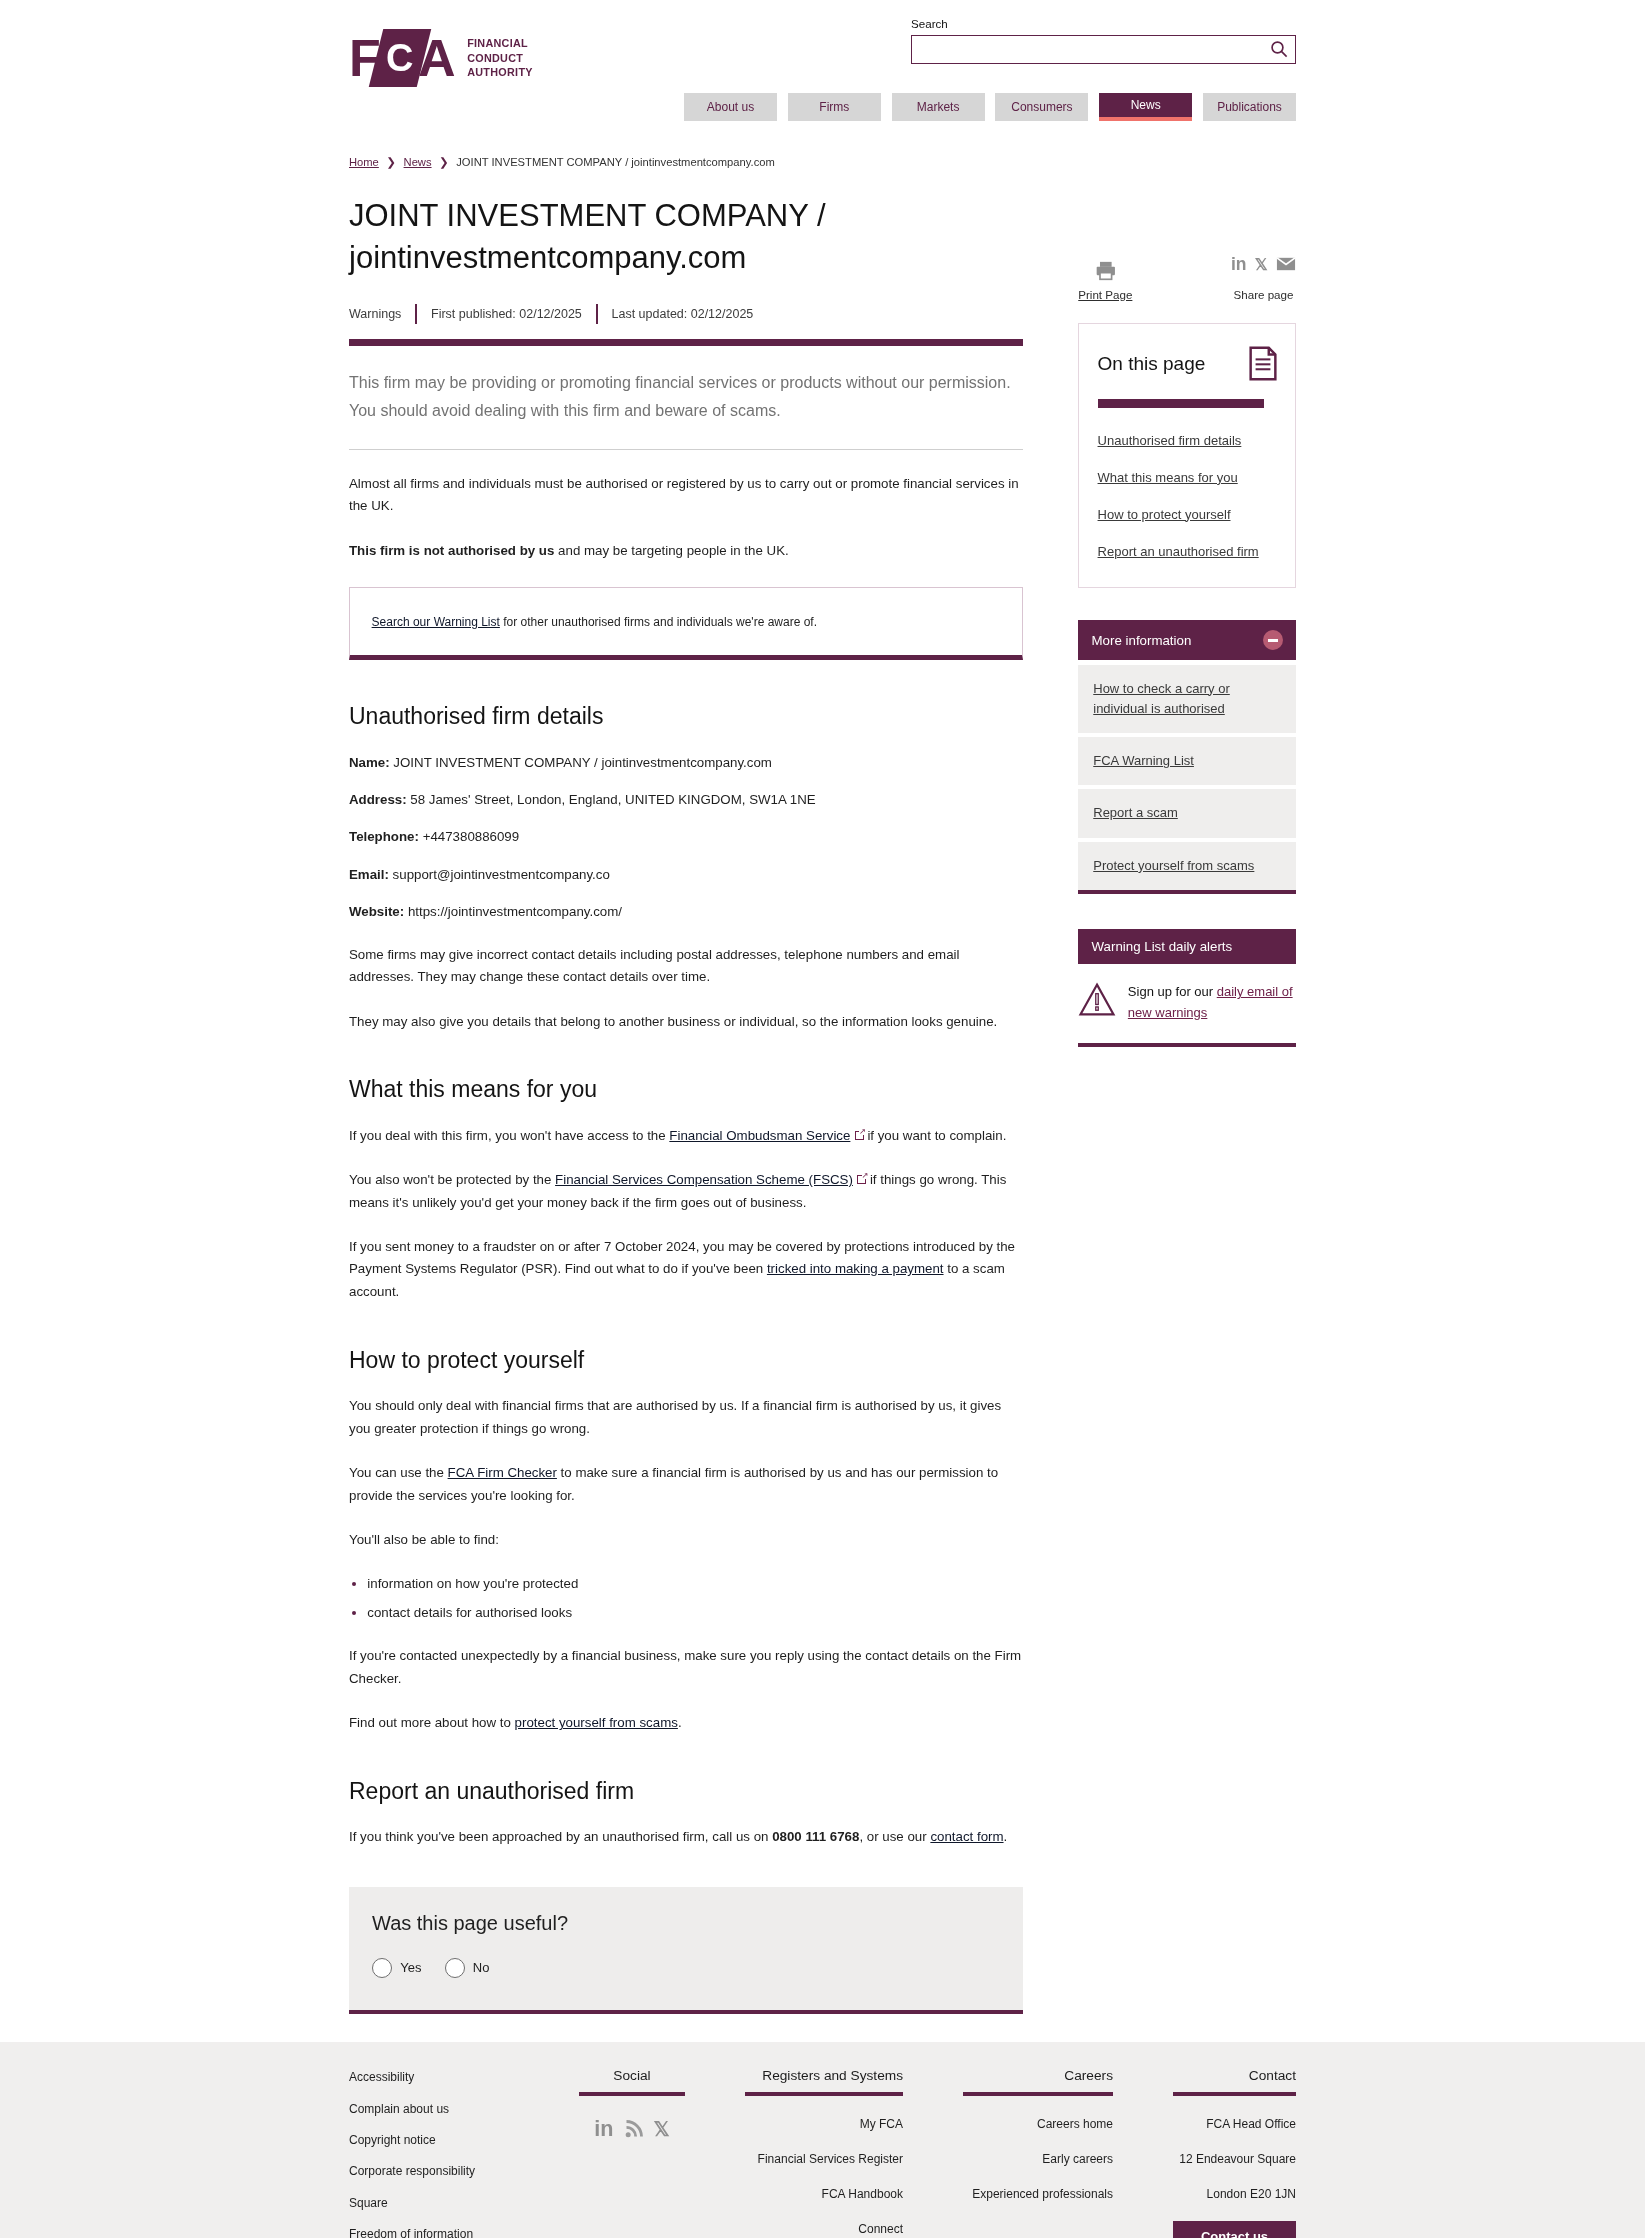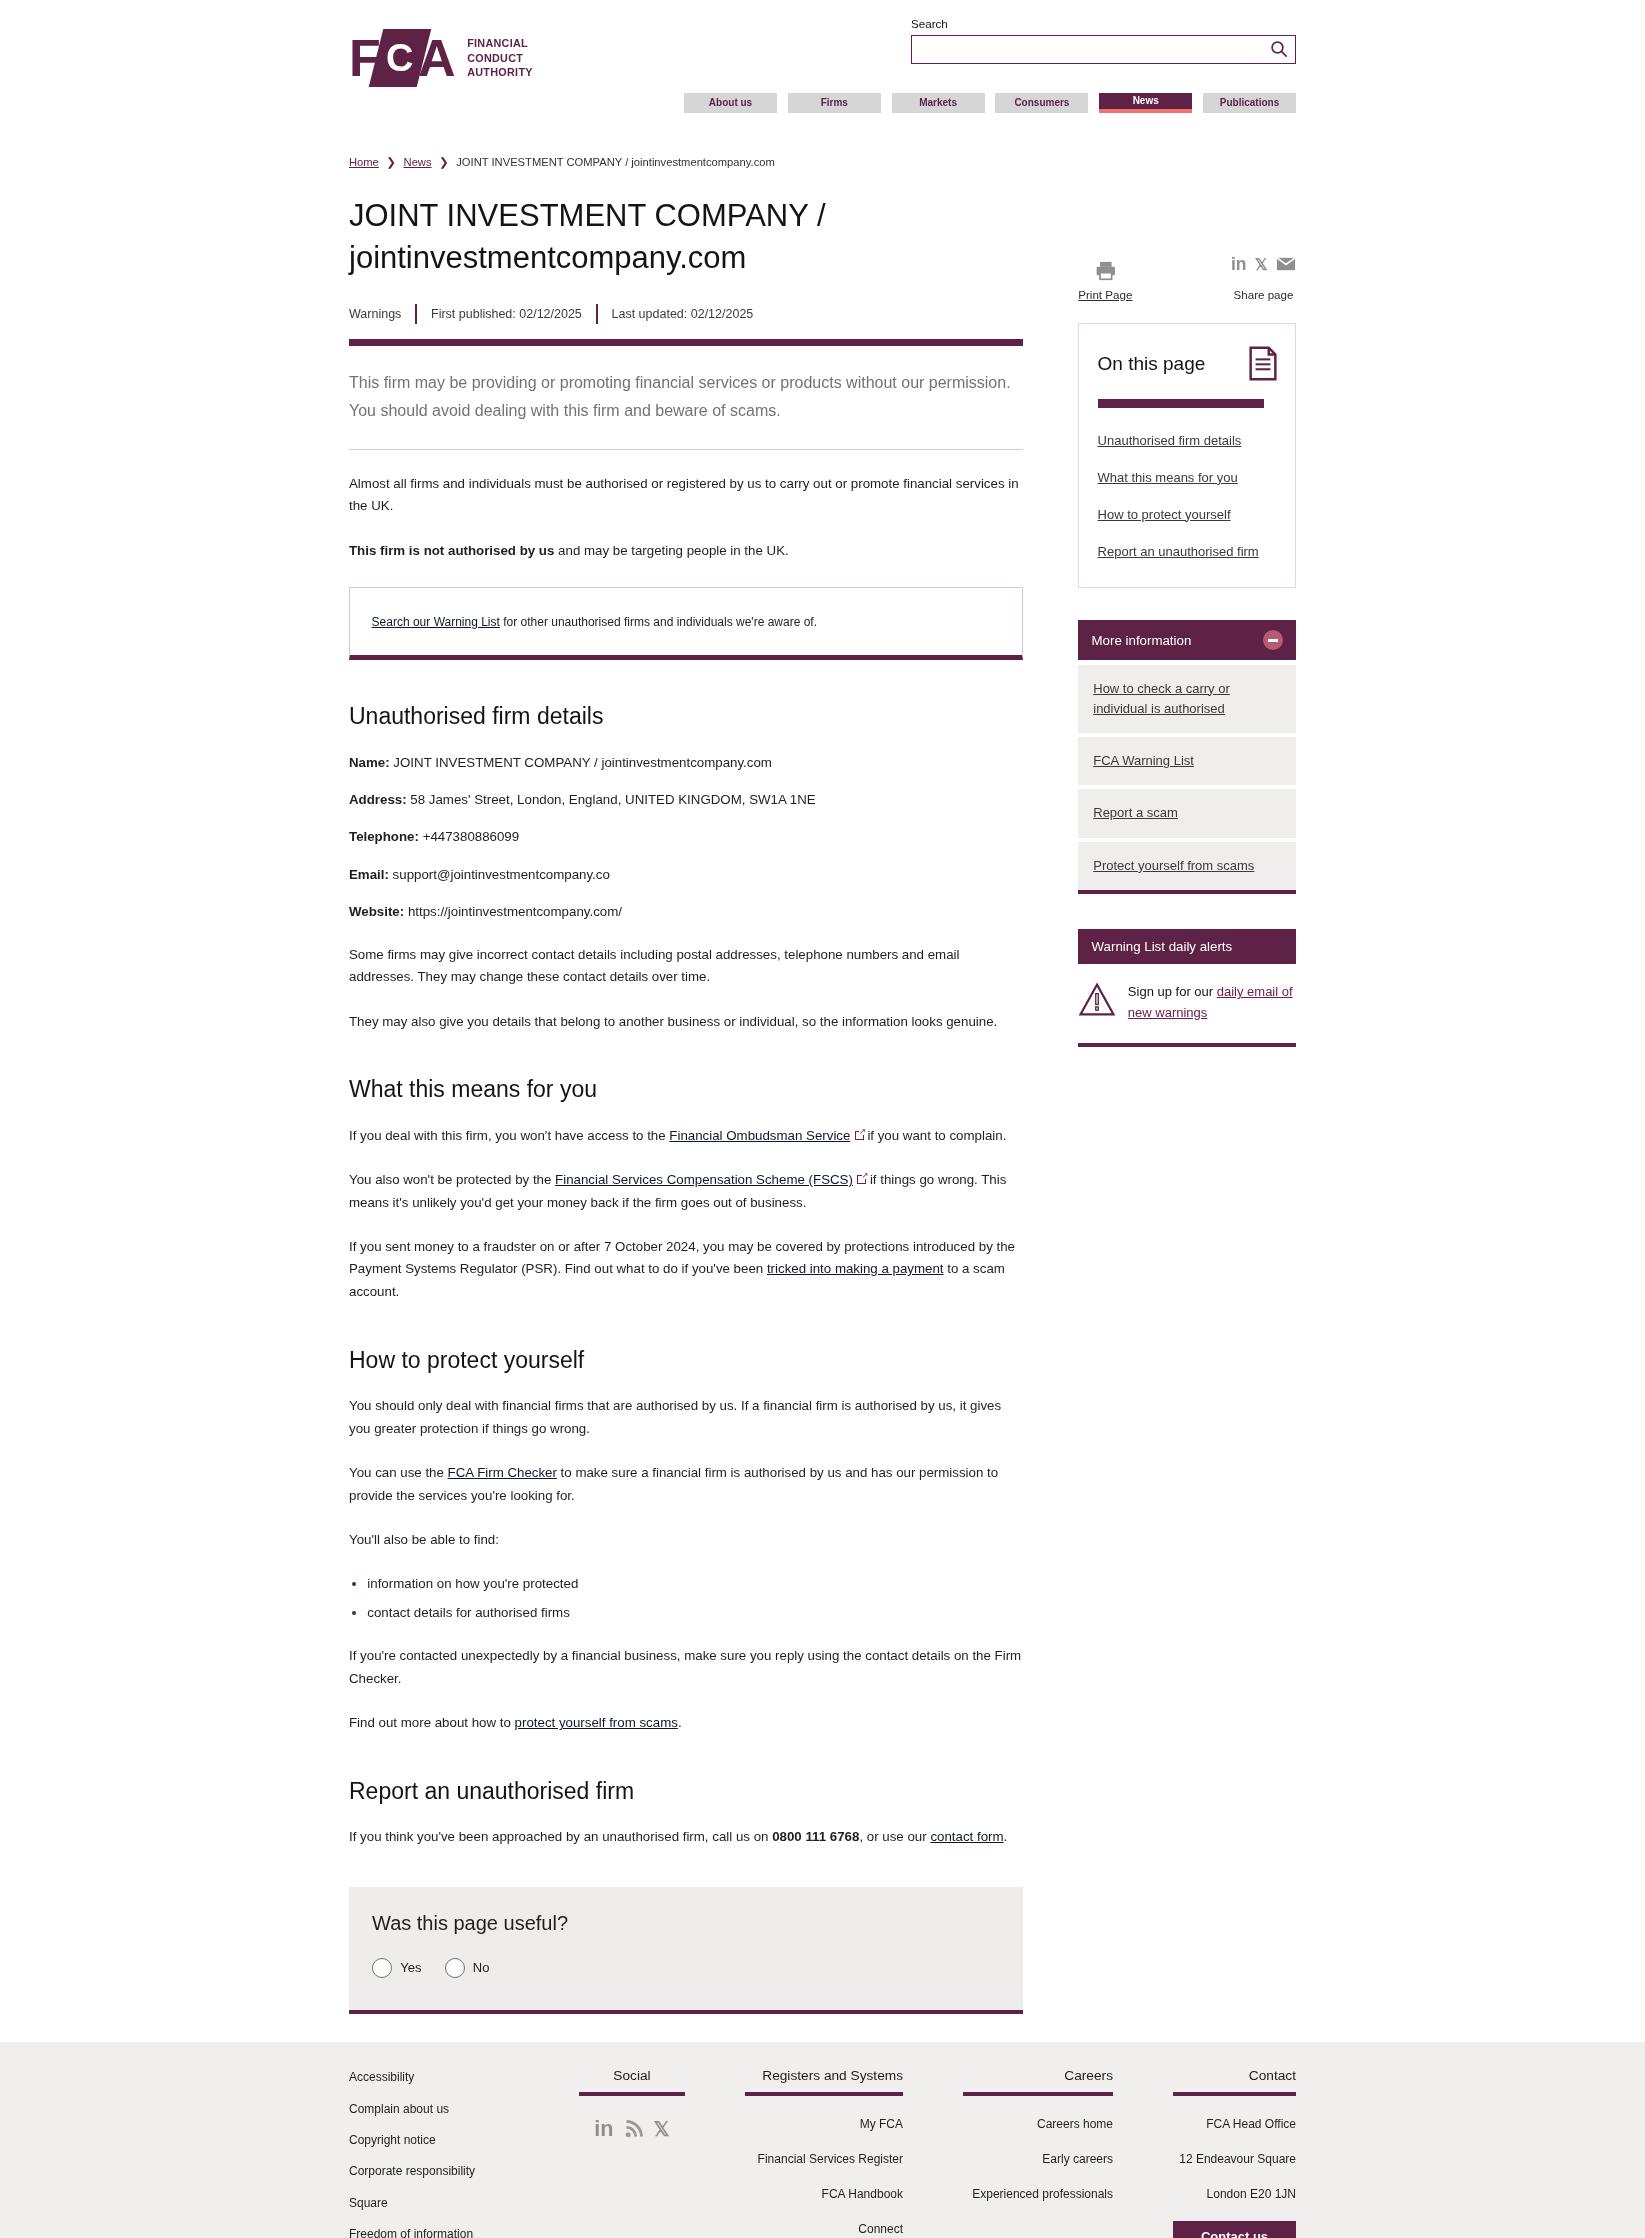--- a/index.html
+++ b/index.html
@@ -16,21 +16,21 @@
   .fca-a { margin-left:-5.8px; }
   .fca-par { width:48px; height:58px; background:#5e2247; transform:skewX(-14deg); display:flex; align-items:center; justify-content:center; }
   .fca-par span { color:#fff; font-size:38px; font-weight:bold; transform:skewX(14deg); }
   .fca-tag { color:#5e2247; font-size:10.8px; font-weight:bold; line-height:1.35; letter-spacing:0.3px; }
   .search-wrap { position:absolute; right:0; top:5px; width:385px; }
   .search-label { display:block; font-size:11.6px; color:#111; margin-bottom:5.8px; }
   .search-box { position:relative; }
   .search-box input { width:100%; height:29px; border:0.8px solid #5e2247; padding:3.3px 33px 3.3px 8.3px; font-size:12.5px; outline:none; }
   .mag { position:absolute; right:7.5px; top:5px; }
   .main-nav { position:absolute; right:0; top:81px; display:flex; gap:10.8px; }
-  .nav-tab { width:93px; height:20px; display:flex; align-items:center; justify-content:center; background:#d6d6d6; color:#5e2247; font-size:10px; cursor:pointer;font-weight:bold; }
+  .nav-tab { width:93px; height:28px; display:flex; align-items:center; justify-content:center; background:#d6d6d6; color:#5e2247; font-size:12px; cursor:pointer; }
   .nav-tab.active { background:#5e2247; color:#fff; border-bottom:4.2px solid #f0736b; }
 
   
   .breadcrumb { margin-top:16.6px; font-size:11.2px; display:flex; align-items:center; gap:7.5px; color:#333; }
   .breadcrumb a { color:#5e2247; text-decoration:underline; }
   .crumb-sep { color:#5e2247; font-size:11.6px; }
 
   
   .content-row { display:flex; gap:55px; margin-top:8.3px; }
   .main-col { width:675px; }
@@ -188,21 +188,21 @@
       <p class="body"><span>If you deal with this firm, you won't have access to the </span><a class="mlink">Financial Ombudsman Service</a><span class="ext"></span><span> if you want to complain.</span></p>
       <p class="body"><span>You also won't be protected by the </span><a class="mlink">Financial Services Compensation Scheme (FSCS)</a><span class="ext"></span><span> if things go wrong. This means it's unlikely you'd get your money back if the firm goes out of business.</span></p>
       <p class="body"><span>If you sent money to a fraudster on or after 7 October 2024, you may be covered by protections introduced by the Payment Systems Regulator (PSR). Find out what to do if you've been </span><a class="mlink">tricked into making a payment</a><span> to a scam account.</span></p>
 
       <h2 class="sec">How to protect yourself</h2>
       <p class="body">You should only deal with financial firms that are authorised by us. If a financial firm is authorised by us, it gives you greater protection if things go wrong.</p>
       <p class="body"><span>You can use the </span><a class="mlink">FCA Firm Checker</a><span> to make sure a financial firm is authorised by us and has our permission to provide the services you're looking for.</span></p>
       <p class="body">You'll also be able to find:</p>
       <ul class="bullets">
         <li>information on how you're protected</li>
-        <li>contact details for authorised firms</li>
+        <li>contact details for authorised looks</li>
       </ul>
       <p class="body">If you're contacted unexpectedly by a financial business, make sure you reply using the contact details on the Firm Checker.</p>
       <p class="body"><span>Find out more about how to </span><a class="mlink">protect yourself from scams</a><span>.</span></p>
 
       <h2 class="sec">Report an unauthorised firm</h2>
       <p class="body"><span>If you think you've been approached by an unauthorised firm, call us on </span><b>0800 111 6768</b><span>, or use our </span><a class="mlink">contact form</a><span>.</span></p>
 
       <div class="feedback">
         <h3>Was this page useful?</h3>
         <div class="radio-row">

